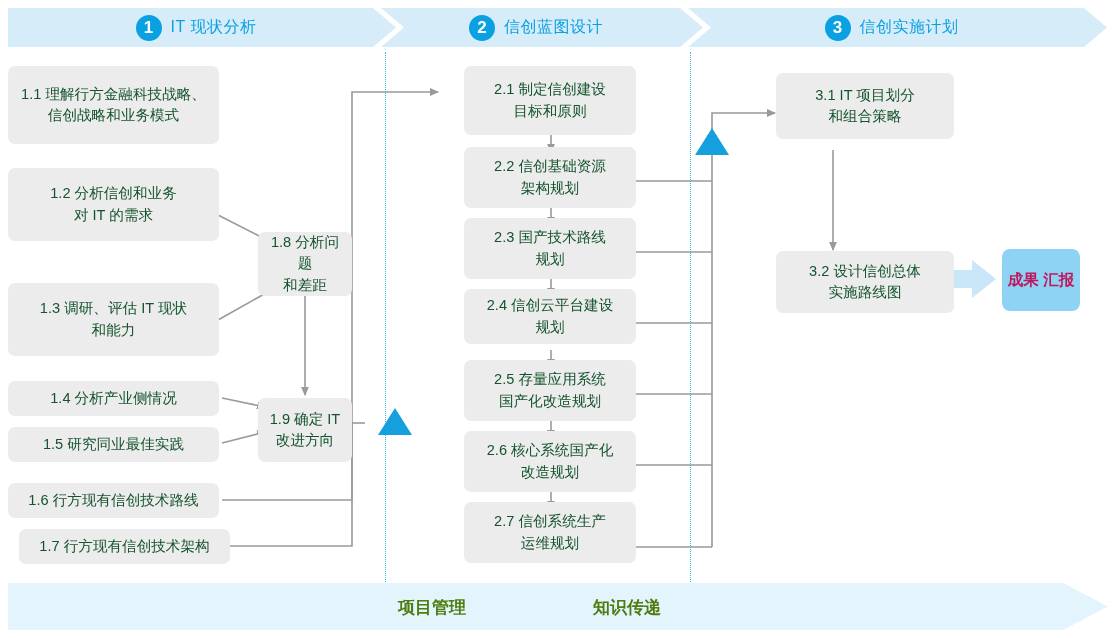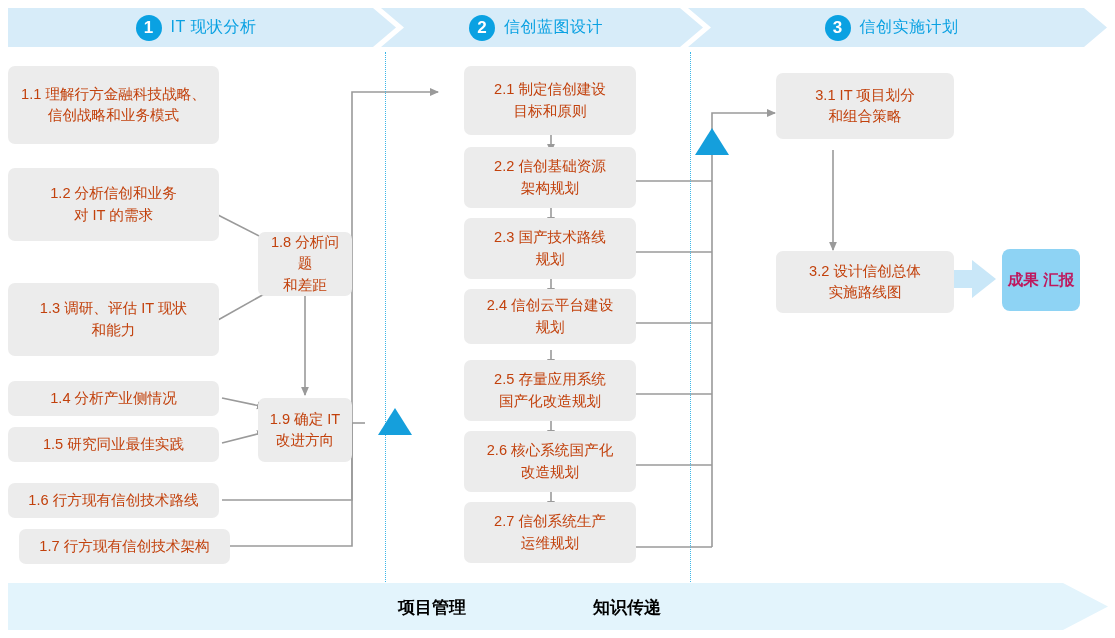--- a/index.html
+++ b/index.html
@@ -40,21 +40,21 @@
 
   
   .box{
     position:absolute;
     background:#ececec;
     border-radius:7px;
     display:flex;align-items:center;justify-content:center;
     text-align:center;
     font-size:14.6px;
     line-height:1.45;
-    color:#c2410c;
+    color:#14532d;
     padding:0 8px;
     box-sizing:border-box;
   }
   .box span{display:block;}
 
   
   .result-chip{
     position:absolute;
     background:#8ed3f4;
     border-radius:8px;
@@ -85,21 +85,21 @@
   .legend-label{
     font-size:17px;font-weight:bold;color:#58585b;white-space:nowrap;
   }
 
   
   .bottom-band{
     position:absolute;left:8px;top:583px;width:1100px;height:47px;
   }
   .bottom-text{
     position:absolute;top:596px;
-    font-size:17px;font-weight:bold;color:#000000;white-space:nowrap;
+    font-size:17px;font-weight:bold;color:#4d7c0f;white-space:nowrap;
   }
 </style>
 </head>
 <body>
 
 <div id="stage">
 
   <div class="phase-band" style="left:8px;width:388px;clip-path:polygon(0 0,365px 0,388px 50%,365px 100%,0 100%);">
     <div class="inner">
       <div class="phase-num">1</div>

